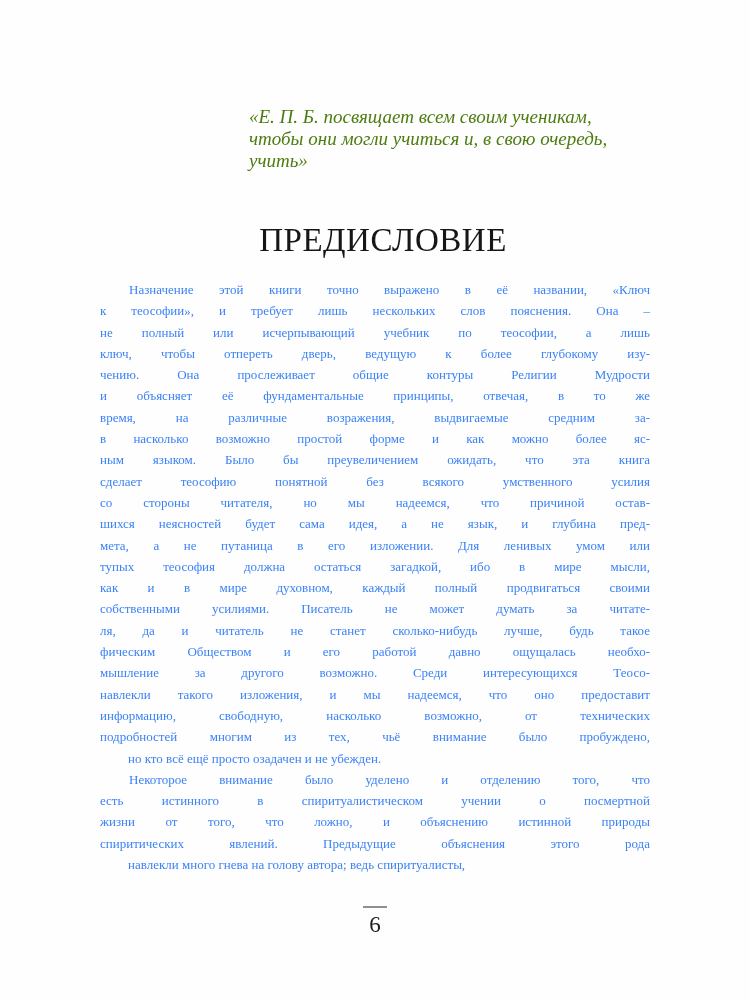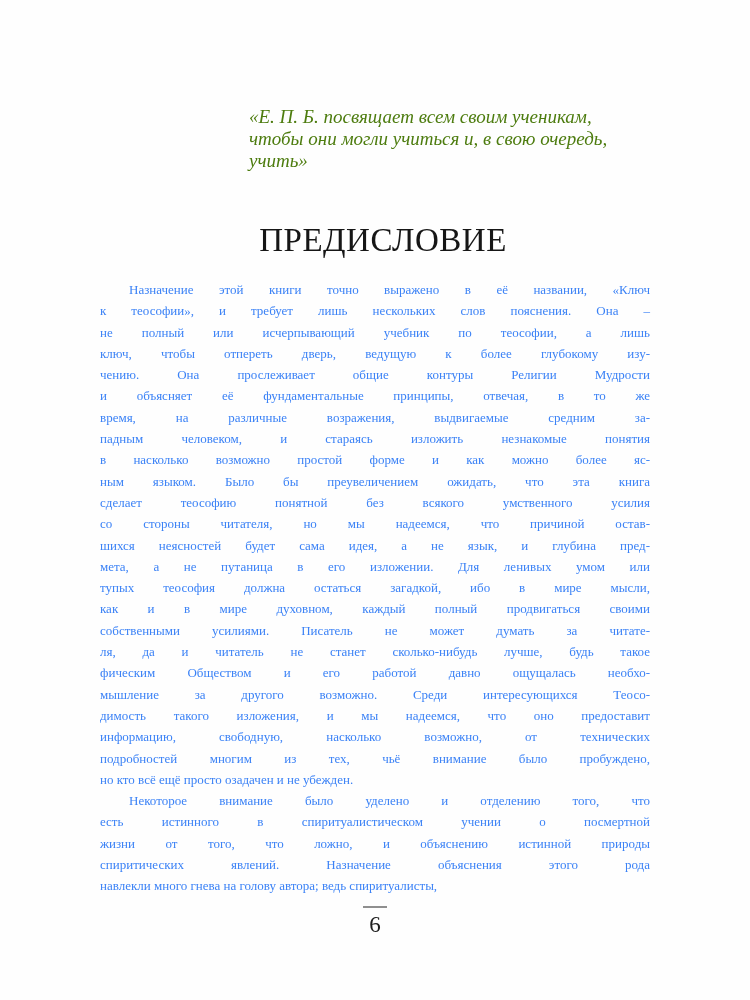--- a/index.html
+++ b/index.html
@@ -52,20 +52,21 @@
     text-align: justify;
     text-align-last: justify;
     white-space: nowrap;
     height: 21.3px;
   }
   .bl.first {
     text-indent: 29px;
   }
   .bl.end {
     text-align-last: left;
+    margin-left: 28px;
   }
   .footer-rule {
     position: absolute;
     left: 363px;
     top: 906px;
     width: 24px;
     height: 2px;
     background: #8f8f8f;
   }
   .page-number {
@@ -94,43 +95,42 @@
 
   <div class="body-text">
     <div>
       <div class="bl first">Назначение этой книги точно выражено в её названии, «Ключ</div>
       <div class="bl">к теософии», и требует лишь нескольких слов пояснения. Она –</div>
       <div class="bl">не полный или исчерпывающий учебник по теософии, а лишь</div>
       <div class="bl">ключ, чтобы отпереть дверь, ведущую к более глубокому изу-</div>
       <div class="bl">чению. Она прослеживает общие контуры Религии Мудрости</div>
       <div class="bl">и объясняет её фундаментальные принципы, отвечая, в то же</div>
       <div class="bl">время, на различные возражения, выдвигаемые средним за-</div>
-      <div class="bl">падным человеком, и стараясь изложить незнакомые понятия</div>
       <div class="bl">в насколько возможно простой форме и как можно более яс-</div>
       <div class="bl">ным языком. Было бы преувеличением ожидать, что эта книга</div>
       <div class="bl">сделает теософию понятной без всякого умственного усилия</div>
       <div class="bl">со стороны читателя, но мы надеемся, что причиной остав-</div>
       <div class="bl">шихся неясностей будет сама идея, а не язык, и глубина пред-</div>
       <div class="bl">мета, а не путаница в его изложении. Для ленивых умом или</div>
       <div class="bl">тупых теософия должна остаться загадкой, ибо в мире мысли,</div>
       <div class="bl">как и в мире духовном, каждый полный продвигаться своими</div>
       <div class="bl">собственными усилиями. Писатель не может думать за читате-</div>
       <div class="bl">ля, да и читатель не станет сколько-нибудь лучше, будь такое</div>
       <div class="bl">фическим Обществом и его работой давно ощущалась необхо-</div>
       <div class="bl">мышление за другого возможно. Среди интересующихся Теосо-</div>
-      <div class="bl">димость такого изложения, и мы надеемся, что оно предоставит</div>
+      <div class="bl">навлекли такого изложения, и мы надеемся, что оно предоставит</div>
       <div class="bl">информацию, свободную, насколько возможно, от технических</div>
       <div class="bl">подробностей многим из тех, чьё внимание было пробуждено,</div>
       <div class="bl end">но кто всё ещё просто озадачен и не убежден.</div>
     </div>
     <div>
       <div class="bl first">Некоторое внимание было уделено и отделению того, что</div>
       <div class="bl">есть истинного в спиритуалистическом учении о посмертной</div>
       <div class="bl">жизни от того, что ложно, и объяснению истинной природы</div>
-      <div class="bl">спиритических явлений. Назначение объяснения этого рода</div>
+      <div class="bl">спиритических явлений. Предыдущие объяснения этого рода</div>
       <div class="bl end">навлекли много гнева на голову автора; ведь спиритуалисты,</div>
     </div>
   </div>
 
   <div class="footer-rule"></div>
   <div class="page-number">6</div>
 
 </div>
 
 </body></html>

